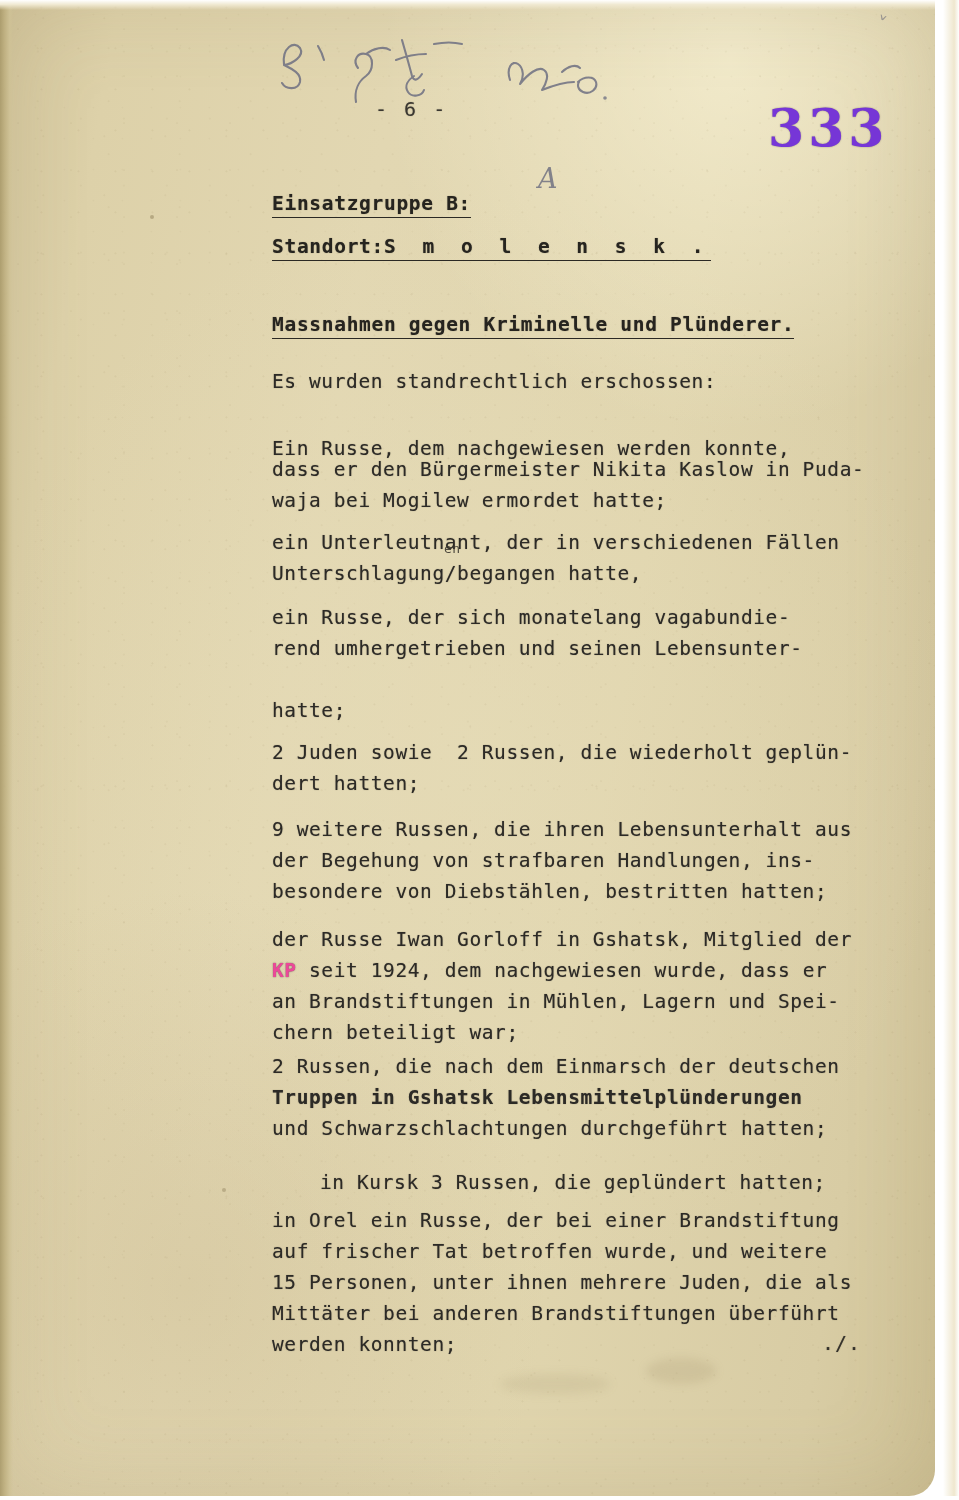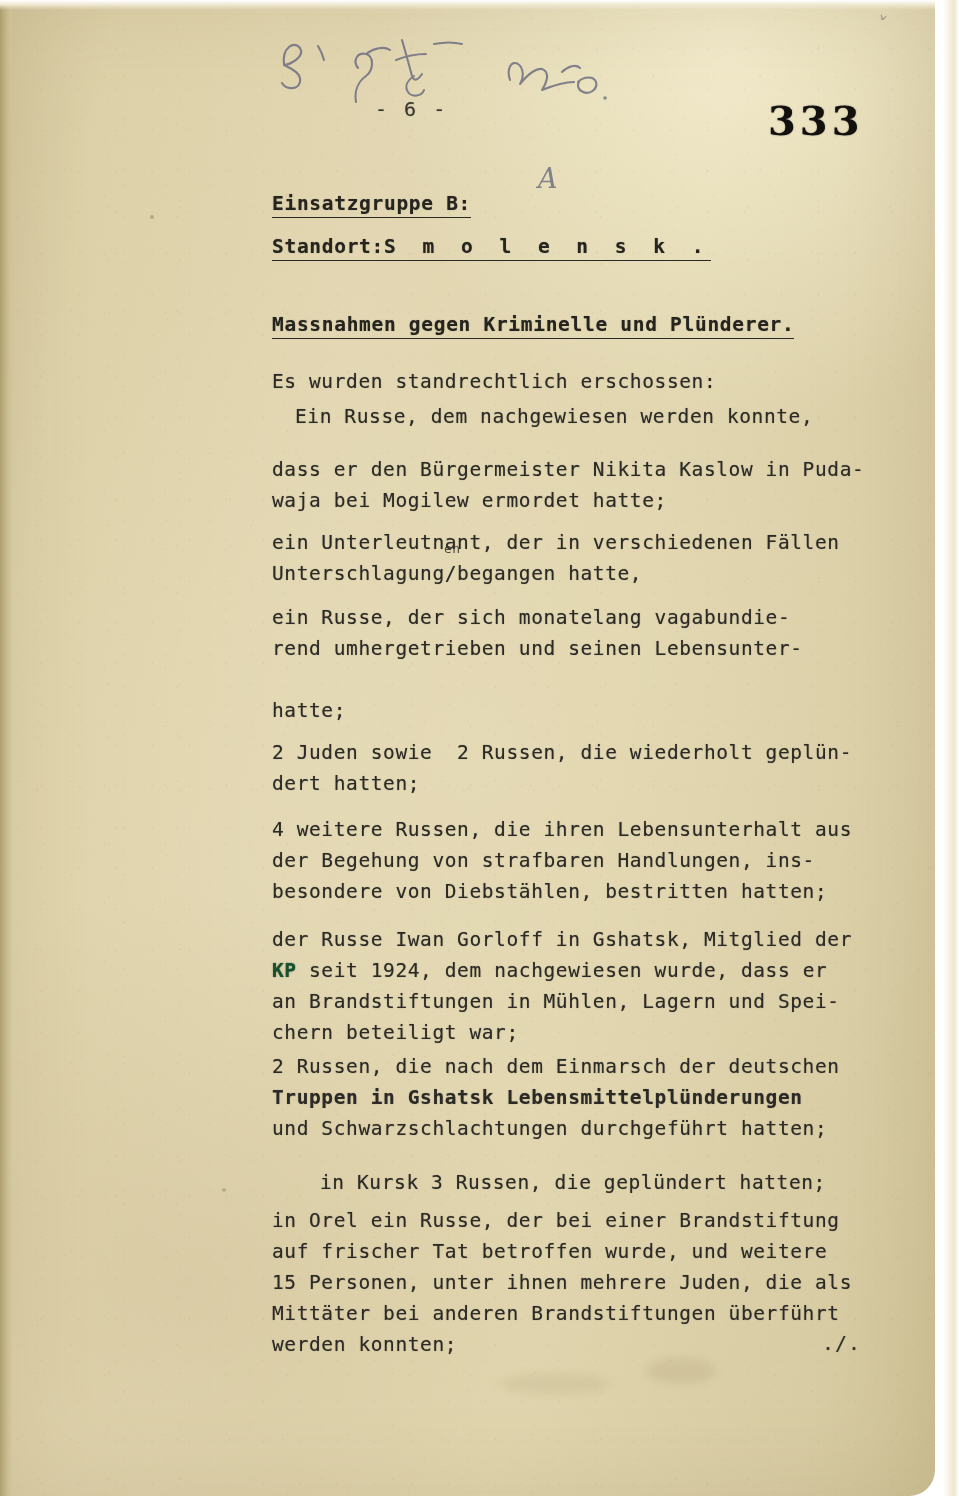--- a/index.html
+++ b/index.html
@@ -89,23 +89,23 @@
     font-size: 20px;
     letter-spacing: 2.5px;
     color: #3a3731;
   }
 
   .stamp-number {
     position: absolute;
     left: 768px; top: 97px;
     font-family: "DejaVu Serif", serif;
     font-weight: 700;
-    font-size: 40px;
+    font-size: 52px;
     letter-spacing: 4px;
-    color: #000000;
+    color: #6d28d9;
     opacity: 0.92;
     text-shadow: 0 0 1.6px rgba(60,56,46,0.55);
   }
 
   .heading {
     left: 272px;
     font-size: 19.5px;
     letter-spacing: 0.7px;
     color: #26241f;
     font-weight: 600;
@@ -129,21 +129,21 @@
     left: 444px; top: 541px;
     font-family: "DejaVu Sans Mono", monospace;
     font-size: 13px;
     letter-spacing: 0.4px;
     color: #39352d;
     opacity: 0.88;
   }
 
   .bold-strike {
     font-weight: 700;
-    color: #14532d;
+    color: #ec4899;
     text-shadow: 0 0 1.4px rgba(29,27,23,0.7);
   }
 
   .end-mark {
     left: 822px; top: 1325px;
     font-size: 20px;
     letter-spacing: 1px;
     color: #35322b;
   }
 
@@ -223,36 +223,36 @@
   <div class="stamp-number">333</div>
 
   <div class="tw heading h-group"><span class="ul">Einsatzgruppe B:</span></div>
 
   <div class="tw heading h-place"><span class="ul">Standort:</span><span class="ul spaced">S m o l e n s k .</span></div>
 
   <div class="tw body-line" style="top:364px;">Es wurden standrechtlich erschossen:</div>
 
   <div class="tw heading h-measure"><span class="ul">Massnahmen gegen Kriminelle und Plünderer.</span></div>
 
-  <div class="tw body-line" style="top:399px;margin-left:23px;">Ein Russe, dem nachgewiesen werden konnte,</div>
+  <div class="tw body-line" style="top:431px;">Ein Russe, dem nachgewiesen werden konnte,</div>
   <div class="tw body-line" style="top:452px;">dass er den Bürgermeister Nikita Kaslow in Puda-</div>
   <div class="tw body-line" style="top:483px;">waja bei Mogilew ermordet hatte;</div>
 
   <div class="tw body-line" style="top:525px;">ein Unterleutnant, der in verschiedenen Fällen</div>
   <div class="tw body-line" style="top:556px;">Unterschlagung/begangen hatte,</div>
   <div class="sup-en">en</div>
 
   <div class="tw body-line" style="top:600px;">ein Russe, der sich monatelang vagabundie-</div>
   <div class="tw body-line" style="top:631px;text-align:right;">rend umhergetrieben und seinen Lebensunter-</div>
   <div class="tw body-line" style="top:693px;">hatte;</div>
 
   <div class="tw body-line" style="top:735px;">2 Juden sowie  2 Russen, die wiederholt geplün-</div>
   <div class="tw body-line" style="top:766px;">dert hatten;</div>
 
-  <div class="tw body-line" style="top:812px;">4 weitere Russen, die ihren Lebensunterhalt aus</div>
+  <div class="tw body-line" style="top:812px;">9 weitere Russen, die ihren Lebensunterhalt aus</div>
   <div class="tw body-line" style="top:843px;">der Begehung von strafbaren Handlungen, ins-</div>
   <div class="tw body-line" style="top:874px;">besondere von Diebstählen, bestritten hatten;</div>
 
   <div class="tw body-line" style="top:922px;">der Russe Iwan Gorloff in Gshatsk, Mitglied der</div>
   <div class="tw body-line" style="top:953px;"><span class="bold-strike">KP</span><span> seit 1924, dem nachgewiesen wurde, dass er</span></div>
   <div class="tw body-line" style="top:984px;">an Brandstiftungen in Mühlen, Lagern und Spei-</div>
   <div class="tw body-line" style="top:1015px;">chern beteiligt war;</div>
 
   <div class="tw body-line" style="top:1049px;">2 Russen, die nach dem Einmarsch der deutschen</div>
   <div class="tw body-line" style="top:1080px;font-weight:bold;">Truppen in Gshatsk Lebensmittelplünderungen</div>

